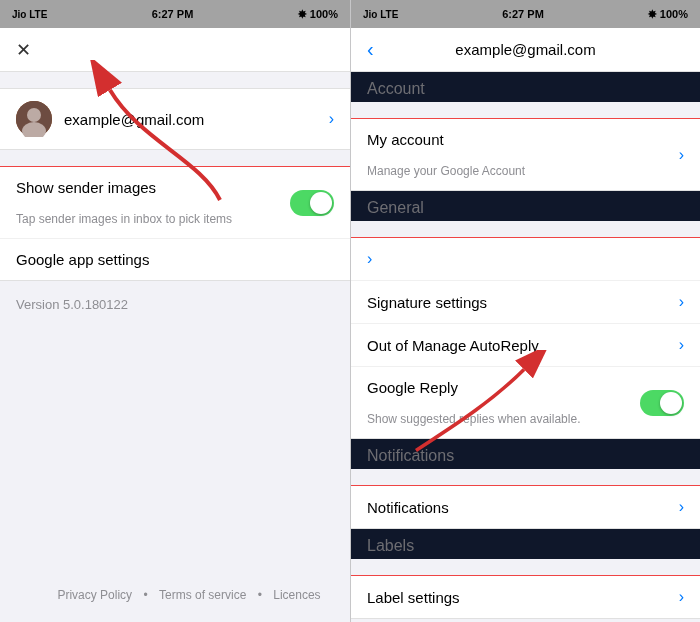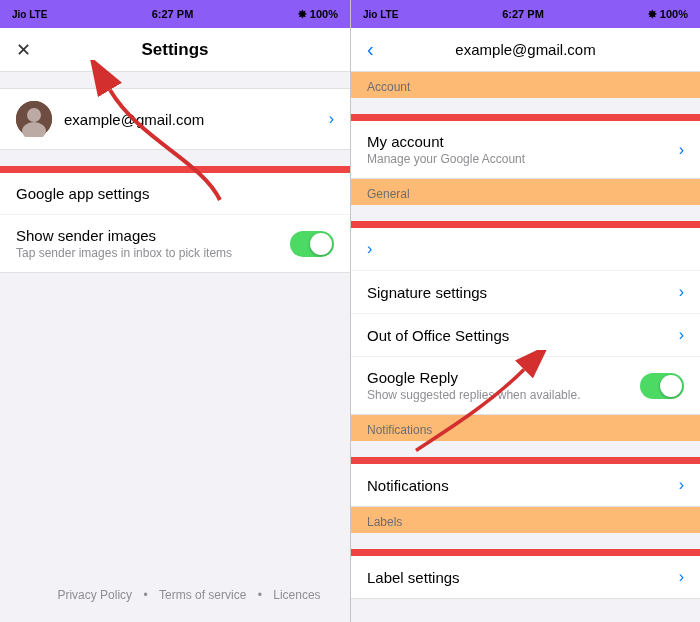--- a/index.html
+++ b/index.html
@@ -32,21 +32,21 @@
       border-left: 1px solid #c6c6c8;
       position: relative;
     }
 
     
     .status-bar {
       display: flex;
       justify-content: space-between;
       align-items: center;
       padding: 4px 12px;
-      background: #8b5cf6;
+      background: #a3a3a3;
       font-size: 11px;
       font-weight: 600;
       height: 28px;
     }
     .status-bar .time { font-size: 11px; font-weight: 600; }
     .status-bar .icons { display: flex; align-items: center; gap: 3px; font-size: 11px; }
     .status-signal { font-size: 10px; }
 
     
     .nav-bar {
@@ -125,21 +125,21 @@
     }
     .chevron {
       color: #007aff;
       font-size: 16px;
     }
 
     
     .settings-section {
       background: #0ea5e9;
       margin: 16px 0 0 0;
-      border-top: 7px solid #ef4444;
+      border-top: 1px solid #ef4444;
       border-bottom: 1px solid #e0e0e0;
     }
     .settings-item {
       display: flex;
       align-items: center;
       padding: 12px 16px;
       border-bottom: 1px solid #f0f0f0;
       background: #fff;
       cursor: pointer;
     }
@@ -147,21 +147,21 @@
     .settings-item-text { flex: 1; }
     .settings-item-label {
       font-size: 15px;
       color: #000;
       display: block;
     }
     .settings-item-sub {
       font-size: 12px;
       color: #8e8e93;
       display: block;
-      margin-top: 2px;
+      margin-top: 16px;
     }
 
     
     .toggle {
       width: 44px;
       height: 26px;
       background: #4cd964;
       border-radius: 13px;
       position: relative;
       flex-shrink: 0;
@@ -194,23 +194,23 @@
       text-align: center;
       font-size: 12px;
       color: #007aff;
       margin-left: 28px;
     }
     .footer-links span { color: #8e8e93; margin: 0 4px; }
 
     
     .section-header {
       padding: 8px 16px 4px;
-      font-size: 12px;
+      font-size: 16px;
       color: #6d6d72;
-      background: #fdba74;
+      background: #0f172a;
     }
 
     
     .arrow-left {
       position: absolute;
       top: 60px;
       left: 80px;
       width: 180px;
       height: 160px;
       pointer-events: none;
@@ -237,21 +237,20 @@
     <div class="status-signal">Jio LTE</div>
     <div class="time">6:27 PM</div>
     <div class="icons">
       <span>✸</span>
       <span>100%</span>
     </div>
   </div>
 
   <div class="nav-bar">
     <div class="nav-close">✕</div>
-    <div class="nav-title">Settings</div>
     <div style="width:24px"></div>
   </div>
 
   <div class="content">
 
     <div class="account-section">
       <div class="account-row">
         <div class="avatar">
           <svg width="36" height="36" viewBox="0 0 36 36">
             <circle cx="18" cy="18" r="18" fill="#6d4c41"></circle>
@@ -260,32 +259,33 @@
           </svg>
         </div>
         <div class="account-email">example@gmail.com</div>
         <div class="chevron">›</div>
       </div>
     </div>
 
     <div class="settings-section">
       <div class="settings-item">
         <div class="settings-item-text">
-          <span class="settings-item-label">Google app settings</span>
-        </div>
-      </div>
-      <div class="settings-item">
-        <div class="settings-item-text">
           <span class="settings-item-label">Show sender images</span>
           <span class="settings-item-sub">Tap sender images in inbox to pick items</span>
         </div>
         <div class="toggle"></div>
       </div>
-    </div>
-
+      <div class="settings-item">
+        <div class="settings-item-text">
+          <span class="settings-item-label">Google app settings</span>
+        </div>
+      </div>
+    </div>
+
+    <div class="version-text">Version 5.0.180122</div>
   </div>
 
   <div class="footer-links">
     <span>Privacy Policy</span>
     <span>•</span>
     <span>Terms of service</span>
     <span>•</span>
     <span>Licences</span>
   </div>
 
@@ -335,21 +335,21 @@
         <div class="chevron">›</div>
       </div>
       <div class="settings-item">
         <div class="settings-item-text">
           <span class="settings-item-label">Signature settings</span>
         </div>
         <div class="chevron">›</div>
       </div>
       <div class="settings-item">
         <div class="settings-item-text">
-          <span class="settings-item-label">Out of Office Settings</span>
+          <span class="settings-item-label">Out of Manage AutoReply</span>
         </div>
         <div class="chevron">›</div>
       </div>
       <div class="settings-item">
         <div class="settings-item-text">
           <span class="settings-item-label">Google Reply</span>
           <span class="settings-item-sub">Show suggested replies when available.</span>
         </div>
         <div class="toggle"></div>
       </div>

